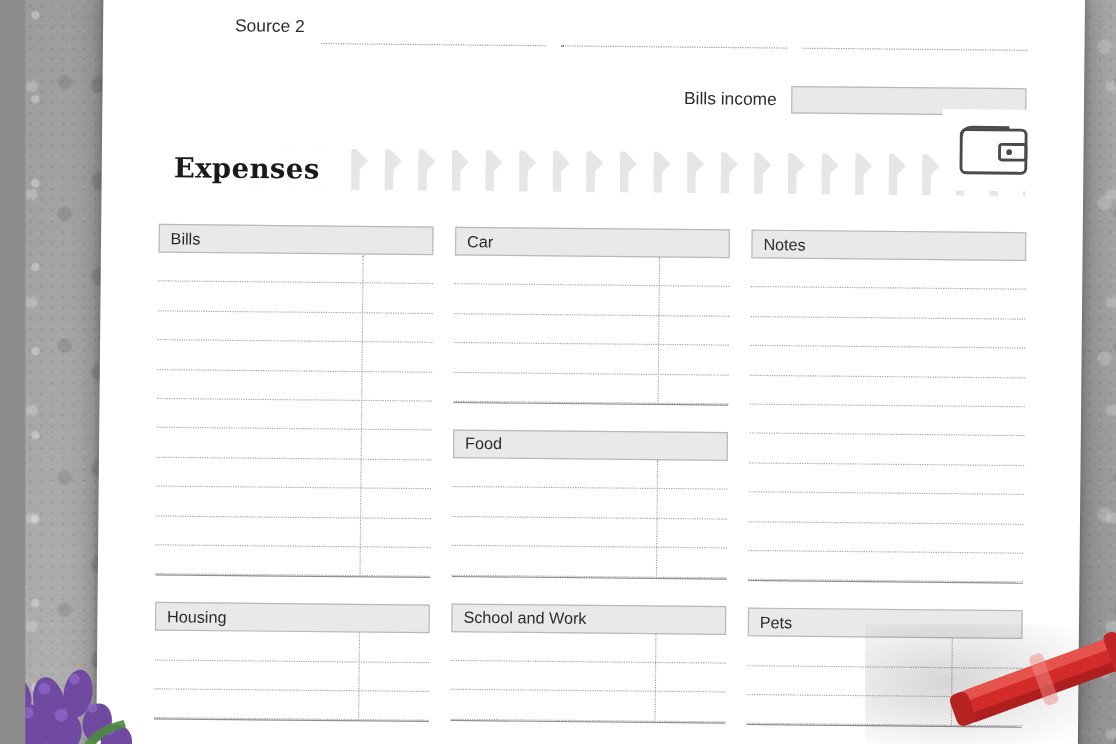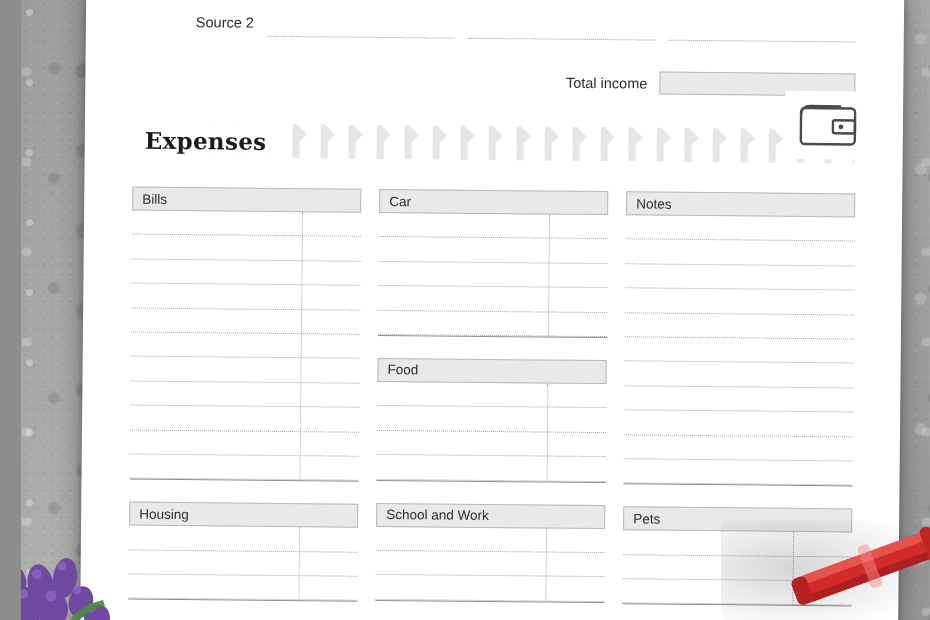--- a/index.html
+++ b/index.html
@@ -282,21 +282,21 @@
             </div>
             <div class="src-cell">
 
               <div class="dotline c"></div>
             </div>
           </div>
         </div>
       </div>
 
       <div class="total-row">
-        <div class="total-label">Total income</div>
+        <div class="total-label">Bills income</div>
         <div class="total-box"></div>
       </div>
 
       <div class="section-band">
         <div class="chev-wrap" id="chevrons">
             <div class="chev" style="left: 78px;"></div>
             <div class="chev" style="left: 106px;"></div>
             <div class="chev" style="left: 134px;"></div>
             <div class="chev" style="left: 162px;"></div>
             <div class="chev" style="left: 190px;"></div>

